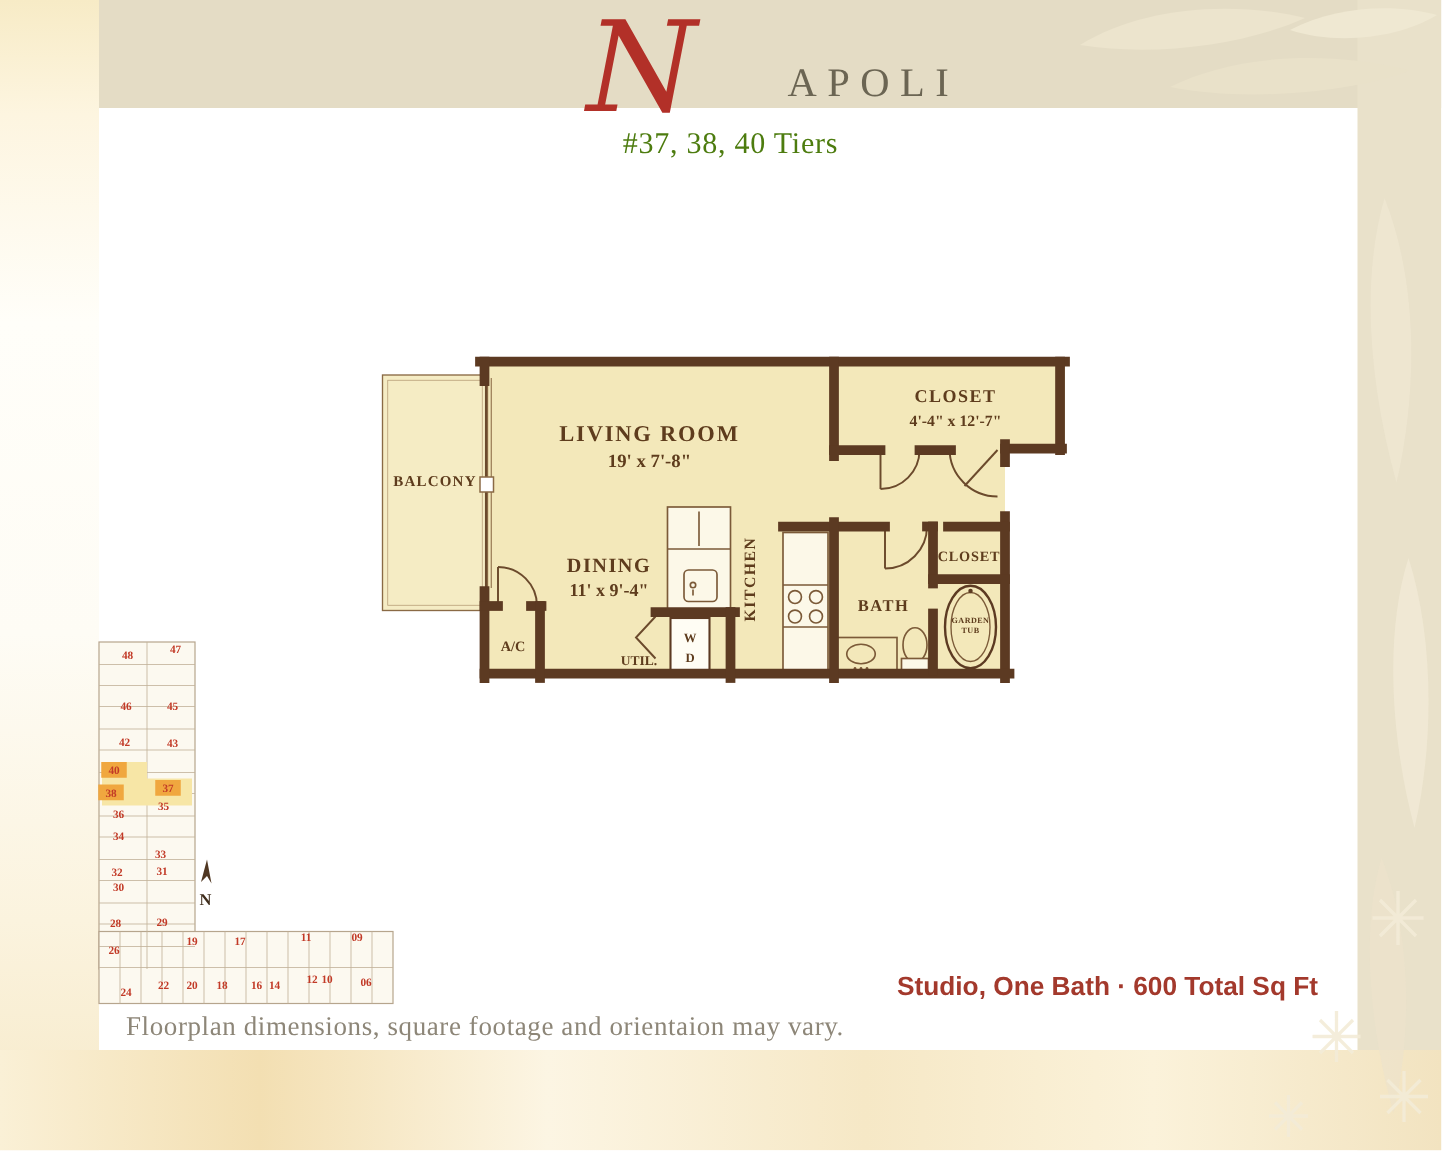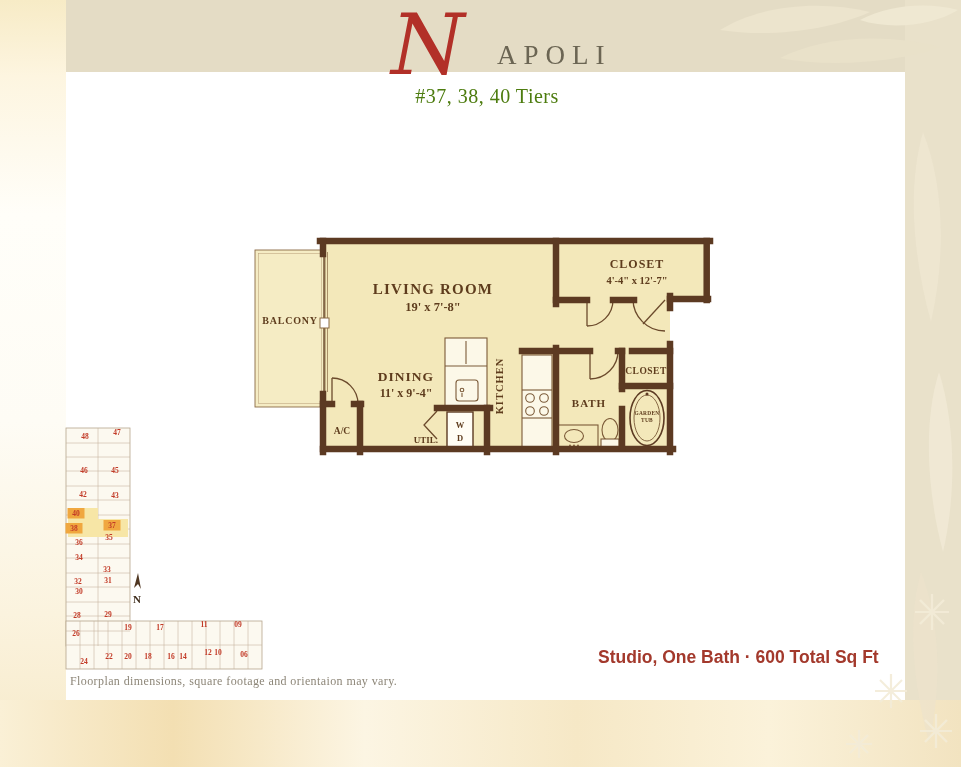--- a/index.html
+++ b/index.html
@@ -10,21 +10,21 @@
     background:linear-gradient(180deg,#f7ebc6 0%,#fdf5e0 10%,#fffef9 28%,#fefcf5 55%,#fbf3de 80%,#f6e9c8 100%);}
   .band-top{position:absolute;left:66px;top:0;width:895px;height:72px;background:#e4dcc5;}
   .band-right{position:absolute;left:905px;top:0;width:56px;height:767px;background:#e9e1ca;}
   .band-bottom{position:absolute;left:0;top:700px;width:961px;height:67px;
     background:linear-gradient(90deg,#faf0d6 0%,#f3dfb2 18%,#fcf5e3 38%,#f6e8c6 60%,#fbf2da 80%,#f2e3c0 100%);}
   .decor-svg{position:absolute;pointer-events:none;}
 
   
   .n-script{position:absolute;left:373px;top:0px;width:132px;height:92px;}
   .n-script text{font-family:"DejaVu Serif",serif;font-style:italic;font-size:84px;fill:#b23028;}
-  .title-rest{position:absolute;left:497px;top:40px;font-family:"Liberation Serif",serif;
+  .title-rest{position:absolute;left:525px;top:40px;font-family:"Liberation Serif",serif;
     font-size:27px;letter-spacing:7px;color:#6b6553;}
   .title-sub{position:absolute;left:397px;top:85px;width:180px;text-align:center;
     font-family:"Liberation Serif",serif;font-size:20px;color:#4d7c0f;letter-spacing:0.5px;}
 
   
   .floorplan{position:absolute;left:250px;top:234px;width:465px;height:232px;}
   .wall{stroke:#5c3a22;stroke-width:6.5;fill:none;stroke-linecap:square;}
   .thinline{stroke:#7b5a38;stroke-width:1.1;fill:none;}
   .fixture{stroke:#7b5a38;stroke-width:1.1;fill:#fcf8e8;}
   .fixture-open{stroke:#7b5a38;stroke-width:1.1;fill:none;}
@@ -37,22 +37,22 @@
   .bldg{stroke:#b6a58d;stroke-width:0.8;fill:#fcf9f0;}
   .bldg-lines{stroke:#c2b29a;stroke-width:0.55;fill:none;}
   .unit-chip{fill:#f0a73f;}
   .hl-patch{fill:#f7e6a6;}
   .unit-num{font-family:"Liberation Serif",serif;font-weight:bold;font-size:7.5px;
     fill:#c23a27;text-anchor:middle;}
   .compass-n{font-family:"Liberation Serif",serif;font-weight:bold;font-size:11px;
     fill:#3f2d1c;text-anchor:middle;}
 
   
-  .disclaimer{position:absolute;left:70px;top:674px;font-family:"Liberation Serif",serif;
-    font-size:12px;letter-spacing:0.4px;color:#8d8678;}
+  .disclaimer{position:absolute;left:84px;top:674px;font-family:"Liberation Serif",serif;
+    font-size:18px;letter-spacing:0.4px;color:#8d8678;}
   .summary{position:absolute;left:598px;top:647px;font-family:"Liberation Sans",sans-serif;
     color:#a3392c;}
   .summary .l1{font-size:17.5px;font-weight:bold;}
   .summary .l2{font-size:13px;font-weight:bold;margin-top:2px;}
 </style>
 </head>
 <body>
 
 <div class="page">
 

